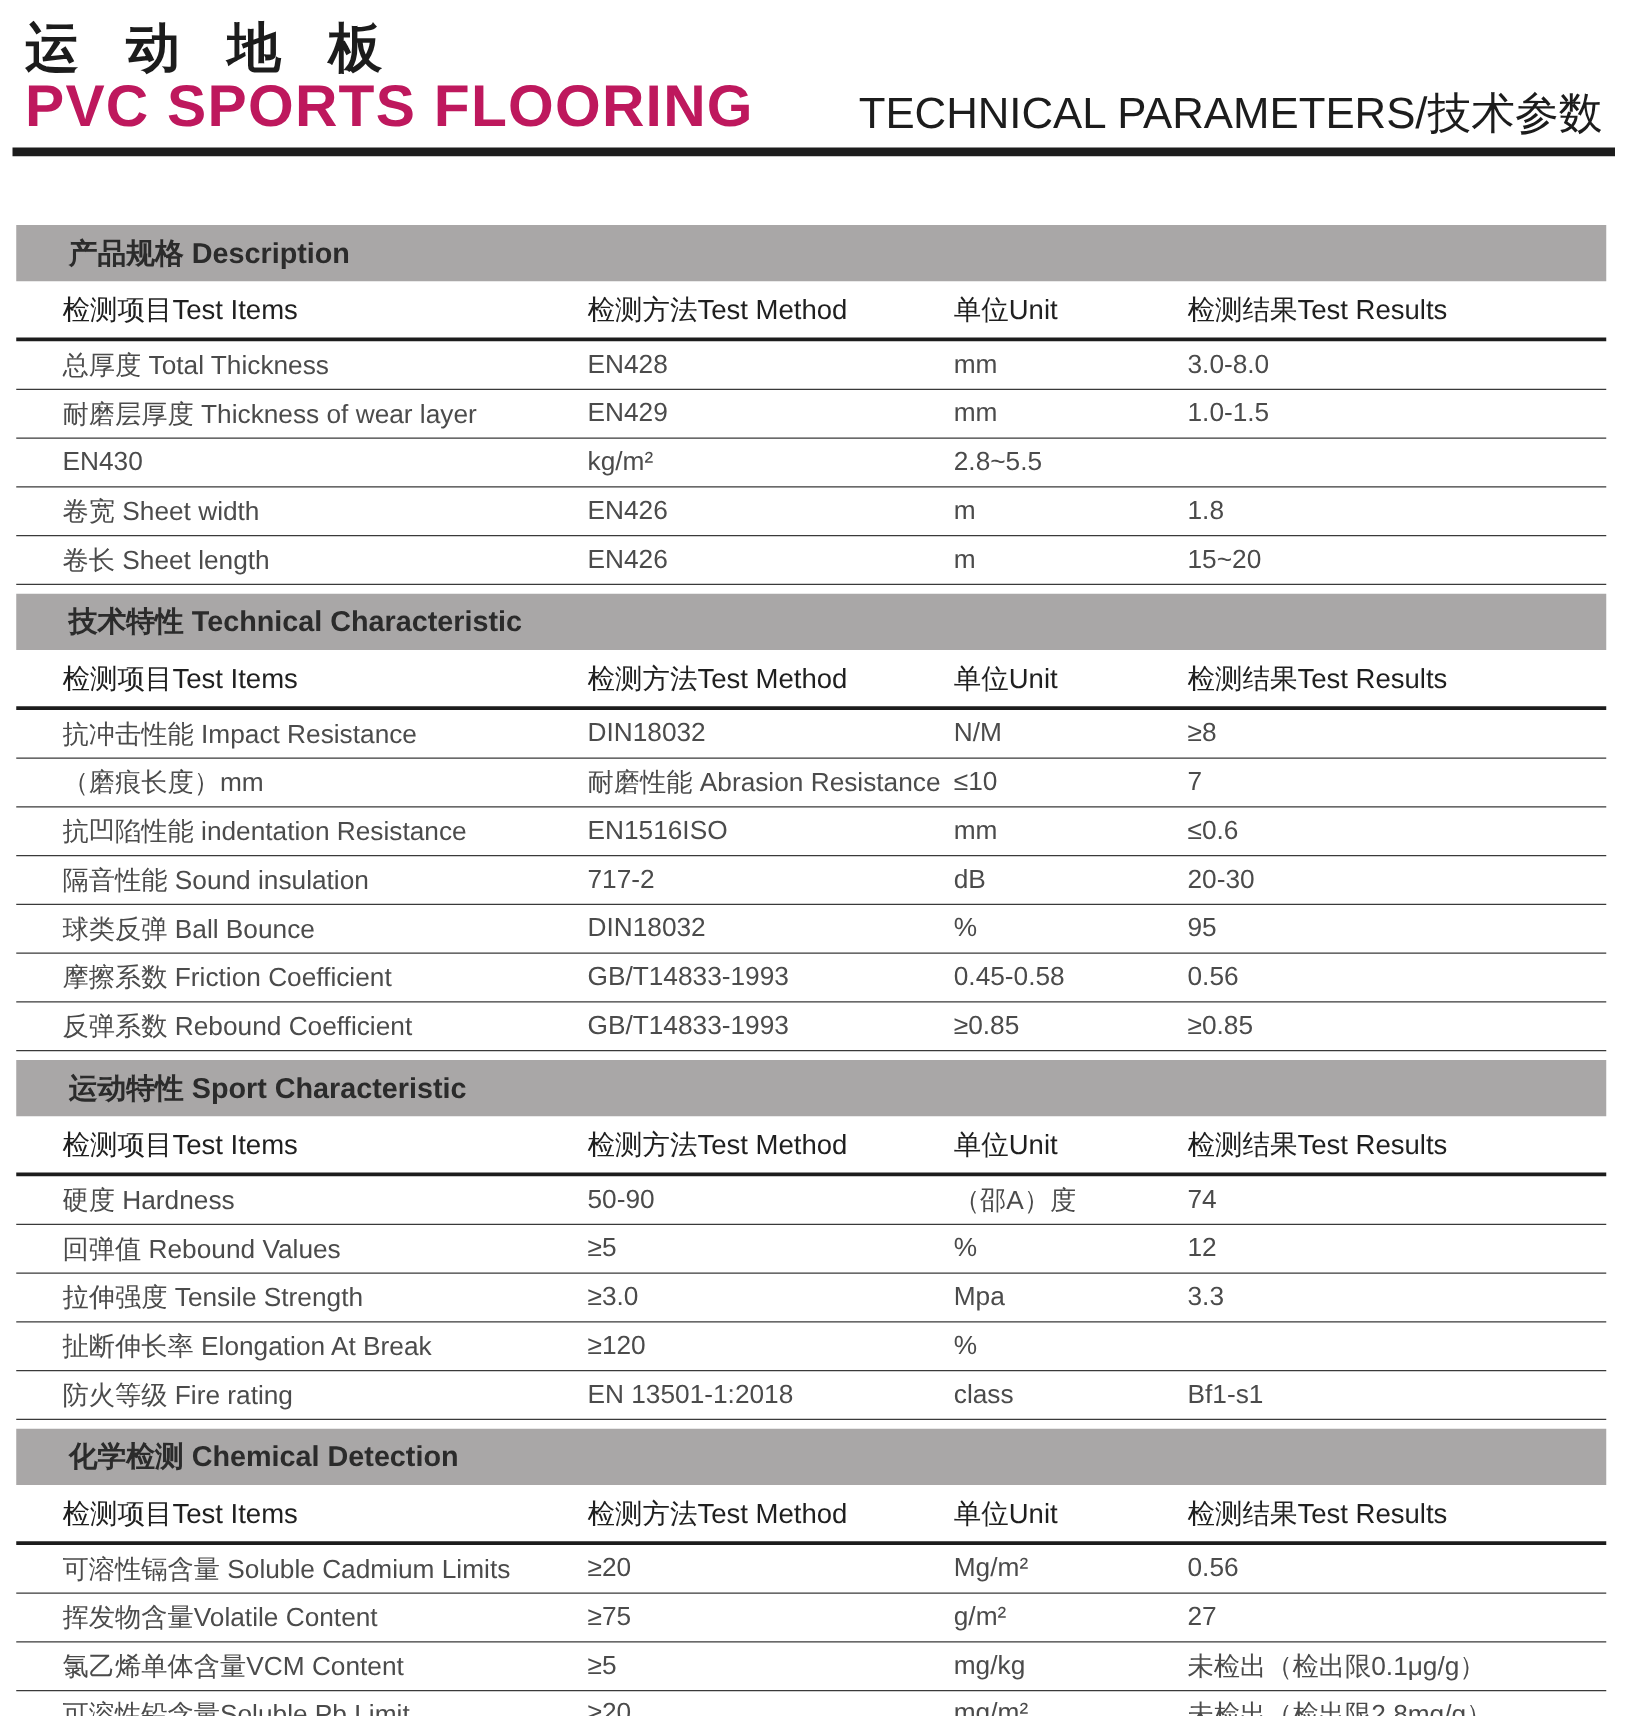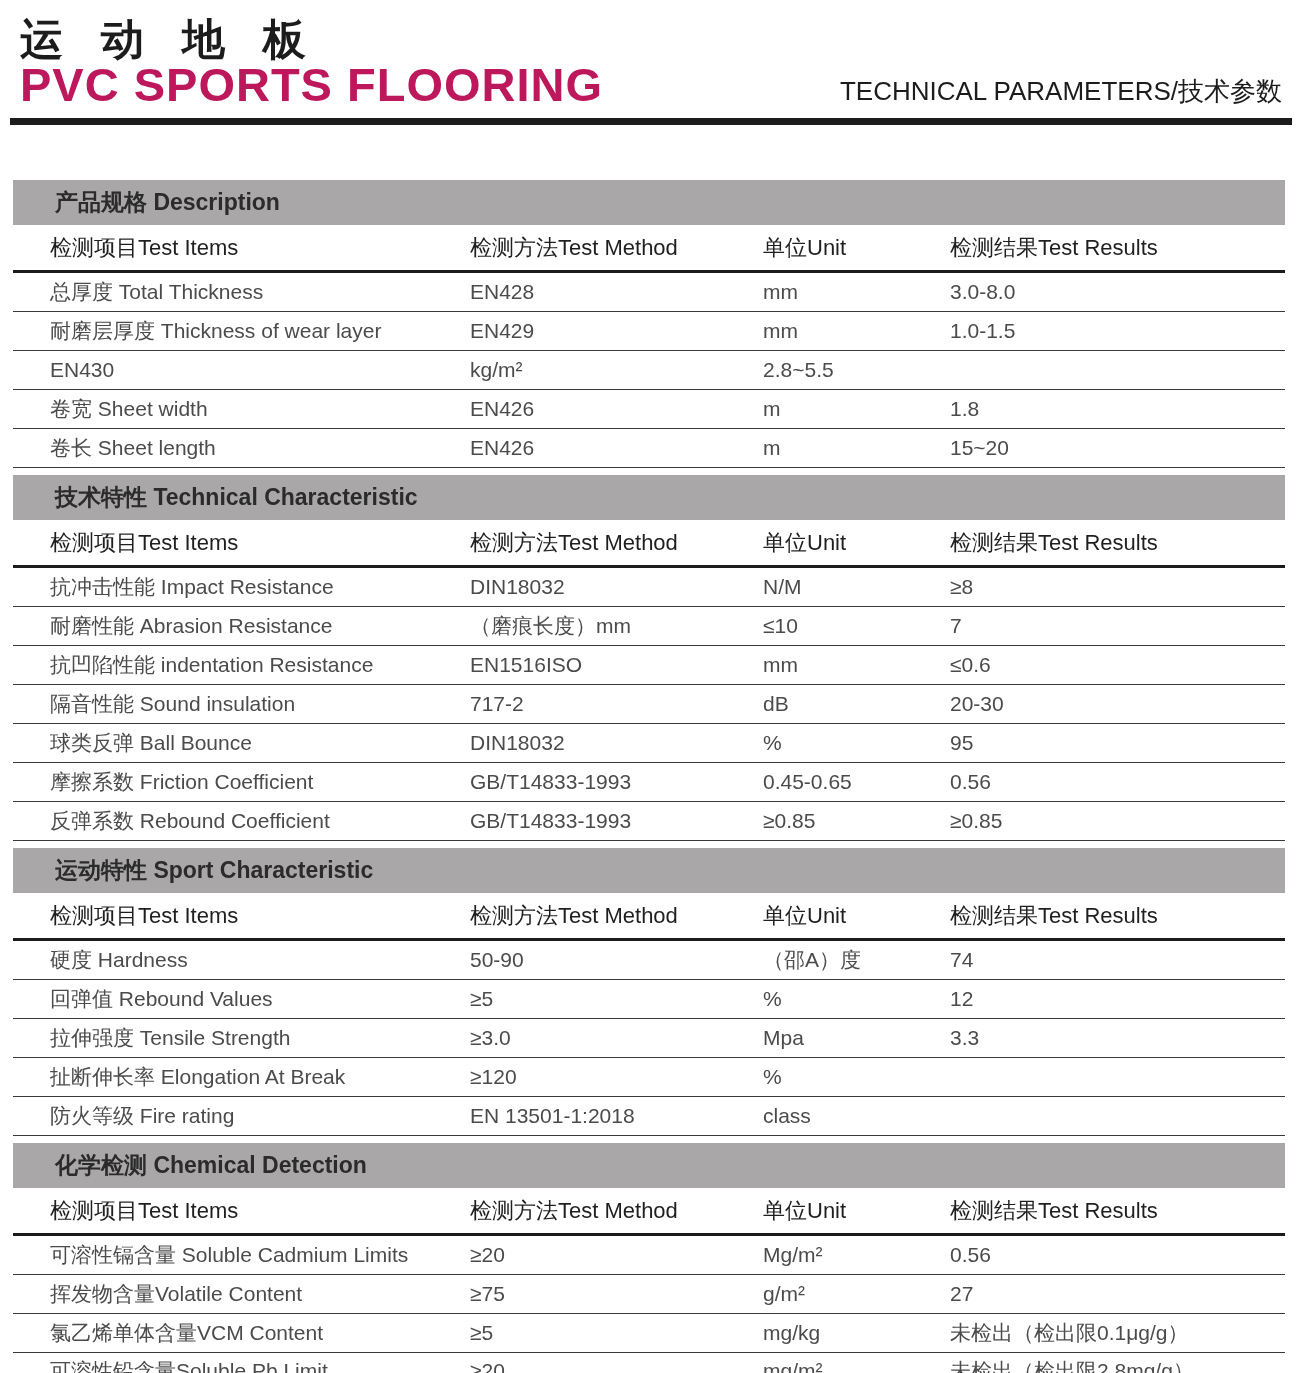--- a/index.html
+++ b/index.html
@@ -4,21 +4,21 @@
 <style>
   * { margin:0; padding:0; box-sizing:border-box; }
   body { background:#ffffff; font-family:"Liberation Sans","DejaVu Sans",sans-serif; color:#1a1a1a; }
   .page { position:relative; width:1300px; height:1373px; background:#ffffff; overflow:hidden; }
 
   
   .header { padding:18px 10px 0 20px; }
   .title-cn { font-size:43px; font-weight:600; letter-spacing:13px; color:#1c1c1c; line-height:42px; }
   .title-row { display:flex; justify-content:space-between; align-items:flex-end; }
   .title-en { font-size:47px; font-weight:900; letter-spacing:1px; color:#be185d; line-height:50px; }
-  .subtitle { font-size:26px; font-weight:400; color:#1c1c1c; line-height:38px; padding-right:8px; white-space:nowrap; }
+  .subtitle { font-size:35px; font-weight:400; color:#1c1c1c; line-height:38px; padding-right:8px; white-space:nowrap; }
   .rule { height:7px; background:#1c1c1c; margin:8px 8px 0 10px; }
 
   
   .content { margin:0 15px 0 13px; }
   .section .band {
     height:45px; background:#a9a7a7; display:flex; align-items:center;
     padding-left:42px; font-size:23px; font-weight:bold; color:#2b2b2b;
   }
   .s1 .band { margin-top:55px; }
   .s2 .band, .s3 .band, .s4 .band { margin-top:7px; }
@@ -99,22 +99,22 @@
         <div class="cell">检测结果Test Results</div>
       </div>
       <div class="rows">
           <div class="grid row">
             <div class="cell">抗冲击性能 Impact Resistance</div>
             <div class="cell">DIN18032</div>
             <div class="cell">N/M</div>
             <div class="cell">≥8</div>
           </div>
           <div class="grid row">
+            <div class="cell">（磨痕长度）mm</div>
             <div class="cell">耐磨性能  Abrasion Resistance</div>
-            <div class="cell">（磨痕长度）mm</div>
             <div class="cell">≤10</div>
             <div class="cell">7</div>
           </div>
           <div class="grid row">
             <div class="cell">抗凹陷性能  indentation Resistance</div>
             <div class="cell">EN1516ISO</div>
             <div class="cell">mm</div>
             <div class="cell">≤0.6</div>
           </div>
           <div class="grid row">
@@ -125,21 +125,21 @@
           </div>
           <div class="grid row">
             <div class="cell">球类反弹   Ball Bounce</div>
             <div class="cell">DIN18032</div>
             <div class="cell">%</div>
             <div class="cell">95</div>
           </div>
           <div class="grid row">
             <div class="cell">摩擦系数  Friction Coefficient</div>
             <div class="cell">GB/T14833-1993</div>
-            <div class="cell">0.45-0.65</div>
+            <div class="cell">0.45-0.58</div>
             <div class="cell">0.56</div>
           </div>
           <div class="grid row">
             <div class="cell">反弹系数  Rebound Coefficient</div>
             <div class="cell">GB/T14833-1993</div>
             <div class="cell">≥0.85</div>
             <div class="cell">≥0.85</div>
           </div>
         </div>
     </div>
@@ -175,20 +175,21 @@
           </div>
           <div class="grid row">
             <div class="cell">扯断伸长率 Elongation At Break</div>
             <div class="cell">≥120</div>
             <div class="cell">%</div>
           </div>
           <div class="grid row">
             <div class="cell">防火等级 Fire rating</div>
             <div class="cell">EN 13501-1:2018</div>
             <div class="cell">class</div>
+            <div class="cell">Bf1-s1</div>
           </div>
         </div>
     </div>
 
     <div class="section s4">
       <div class="band">
         <span>化学检测  Chemical Detection</span>
       </div>
       <div class="grid cols">
         <div class="cell">检测项目Test Items</div>

